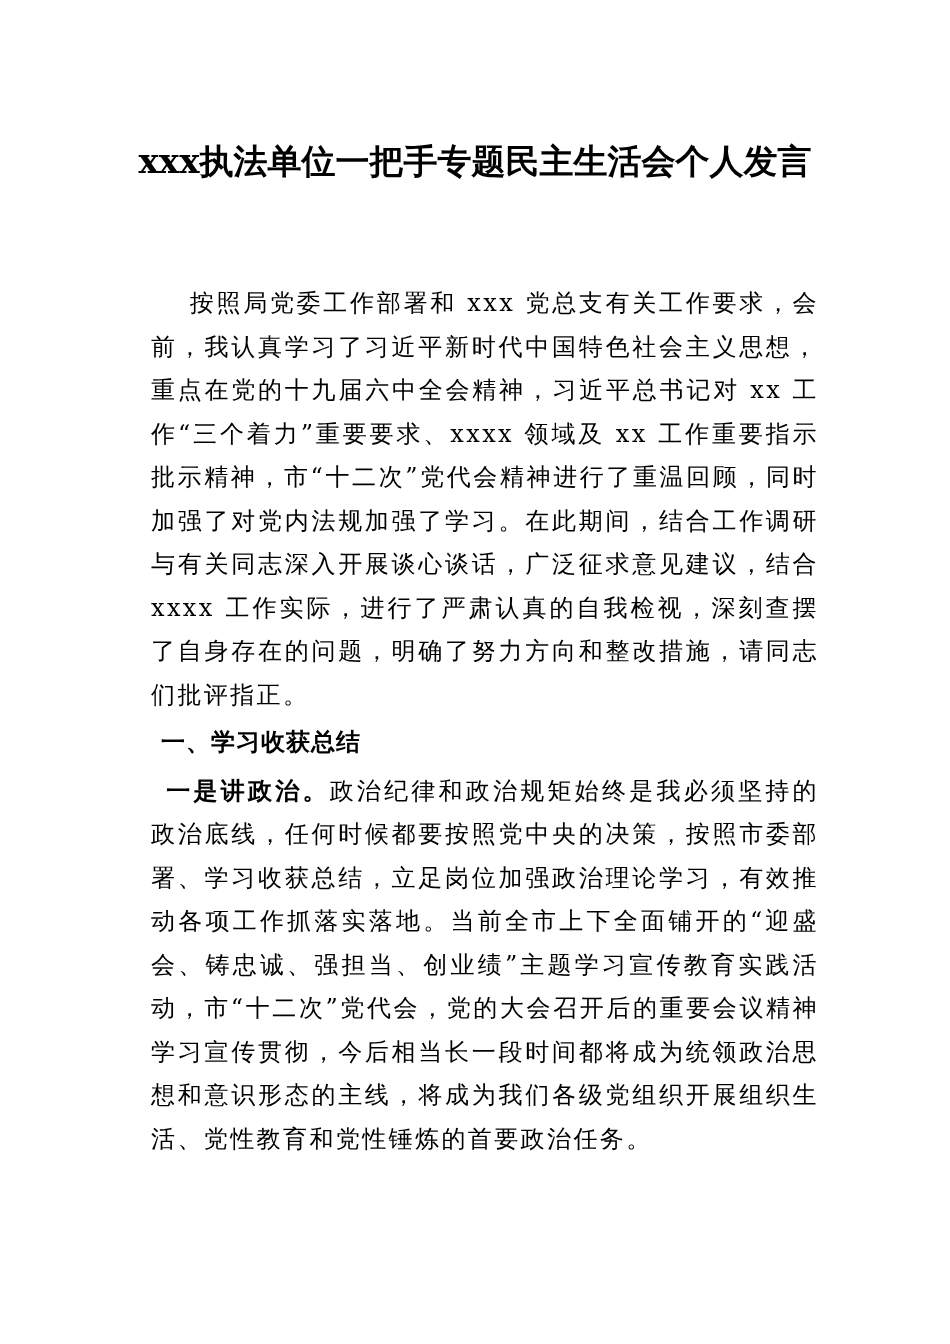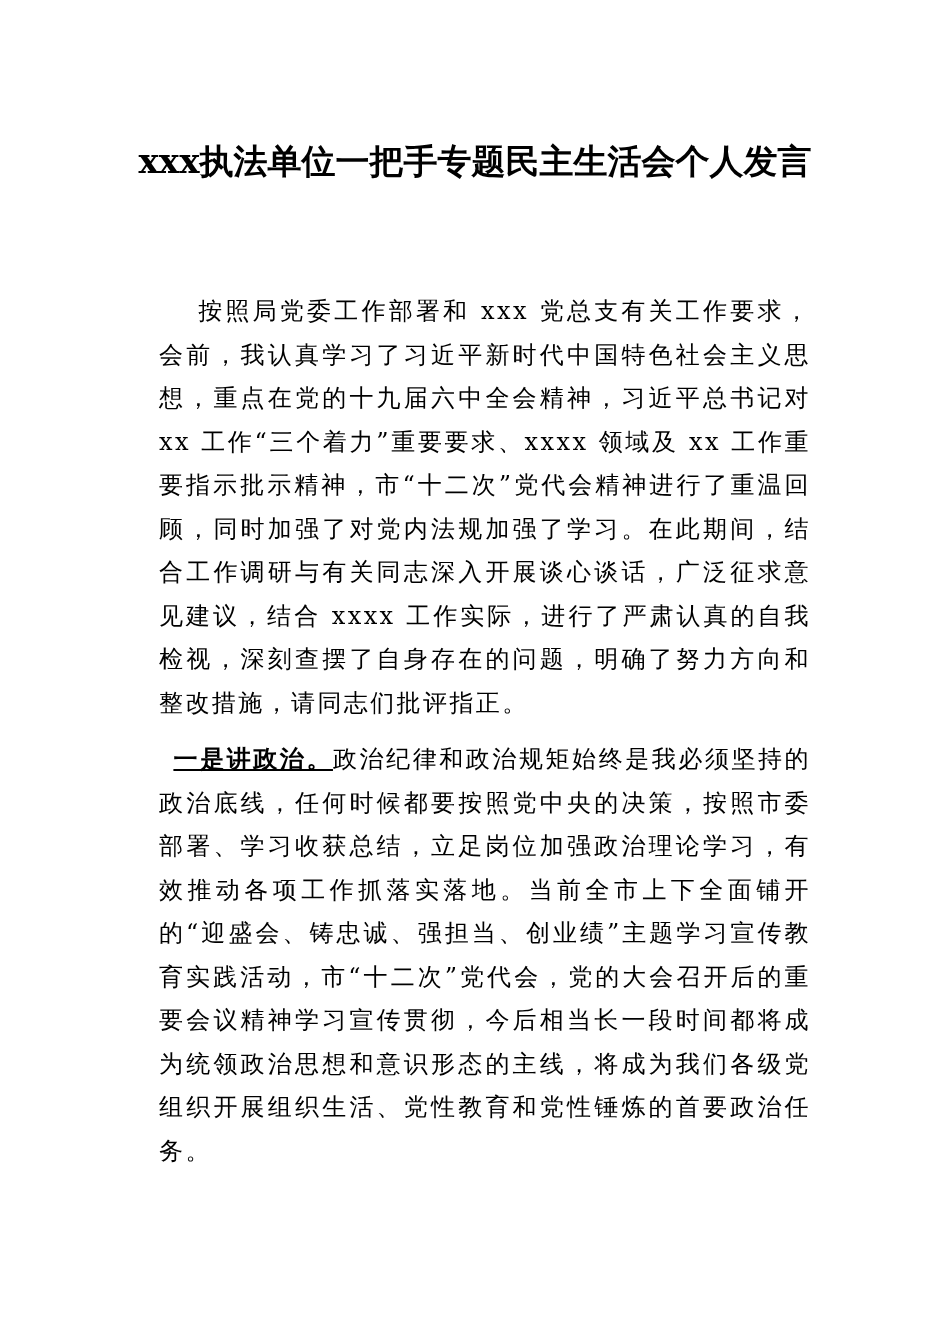--- a/index.html
+++ b/index.html
@@ -9,33 +9,34 @@
     position: absolute; left: 100px; width: 750px; top: 138px;
     text-align: center; font-family: "DejaVu Serif", "Liberation Serif", serif;
     font-weight: bold; font-size: 34px; line-height: 46px; letter-spacing: 0px;
   }
   .body {
     position: absolute; left: 147px; width: 676px; top: 278px;
     font-family: "DejaVu Serif", "Liberation Serif", serif;
     font-size: 24px; line-height: 43.5px; letter-spacing: 2.4px;
     text-align: justify;
   }
-  .body p { margin: 12px; text-indent: 0; }
+  .body p { margin: 4px; text-indent: 0; }
   .body p.indent { text-indent: 10px; }
   .heading {
     font-family: "DejaVu Sans", "Liberation Sans", sans-serif;
     font-weight: bold; letter-spacing: 1px; padding-left: 10px;
   }
-  .lead { font-weight: bold; text-decoration: underline; }
+  .lead { font-weight: bold; }
 </style>
 </head>
 <body>
 
 <div class="page">
   <div class="title">
     <div>xxx执法单位一把手专题民主生活会个人发言</div>
   </div>
 
   <div class="body">
     <p class="indent" style="text-indent:12px;"> <span>按照局党委工作部署和 xxx 党总支有关工作要求，会前，我认真学习了习近平新时代中国特色社会主义思想，重点在党的十九届六中全会精神，习近平总书记对 xx 工作“三个着力”重要要求、xxxx 领域及 xx 工作重要指示批示精神，市“十二次”党代会精神进行了重温回顾，同时加强了对党内法规加强了学习。在此期间，结合工作调研与有关同志深入开展谈心谈话，广泛征求意见建议，结合 xxxx 工作实际，进行了严肃认真的自我检视，深刻查摆了自身存在的问题，明确了努力方向和整改措施，请同志们批评指正。</span></p>
+    <p class="heading">一、学习收获总结</p>
     <p> <span class="lead">一是讲政治。</span><span>政治纪律和政治规矩始终是我必须坚持的政治底线，任何时候都要按照党中央的决策，按照市委部署、学习收获总结，立足岗位加强政治理论学习，有效推动各项工作抓落实落地。当前全市上下全面铺开的“迎盛会、铸忠诚、强担当、创业绩”主题学习宣传教育实践活动，市“十二次”党代会，党的大会召开后的重要会议精神学习宣传贯彻，今后相当长一段时间都将成为统领政治思想和意识形态的主线，将成为我们各级党组织开展组织生活、党性教育和党性锤炼的首要政治任务。</span></p>
   </div>
 </div>
 
 </body></html>

